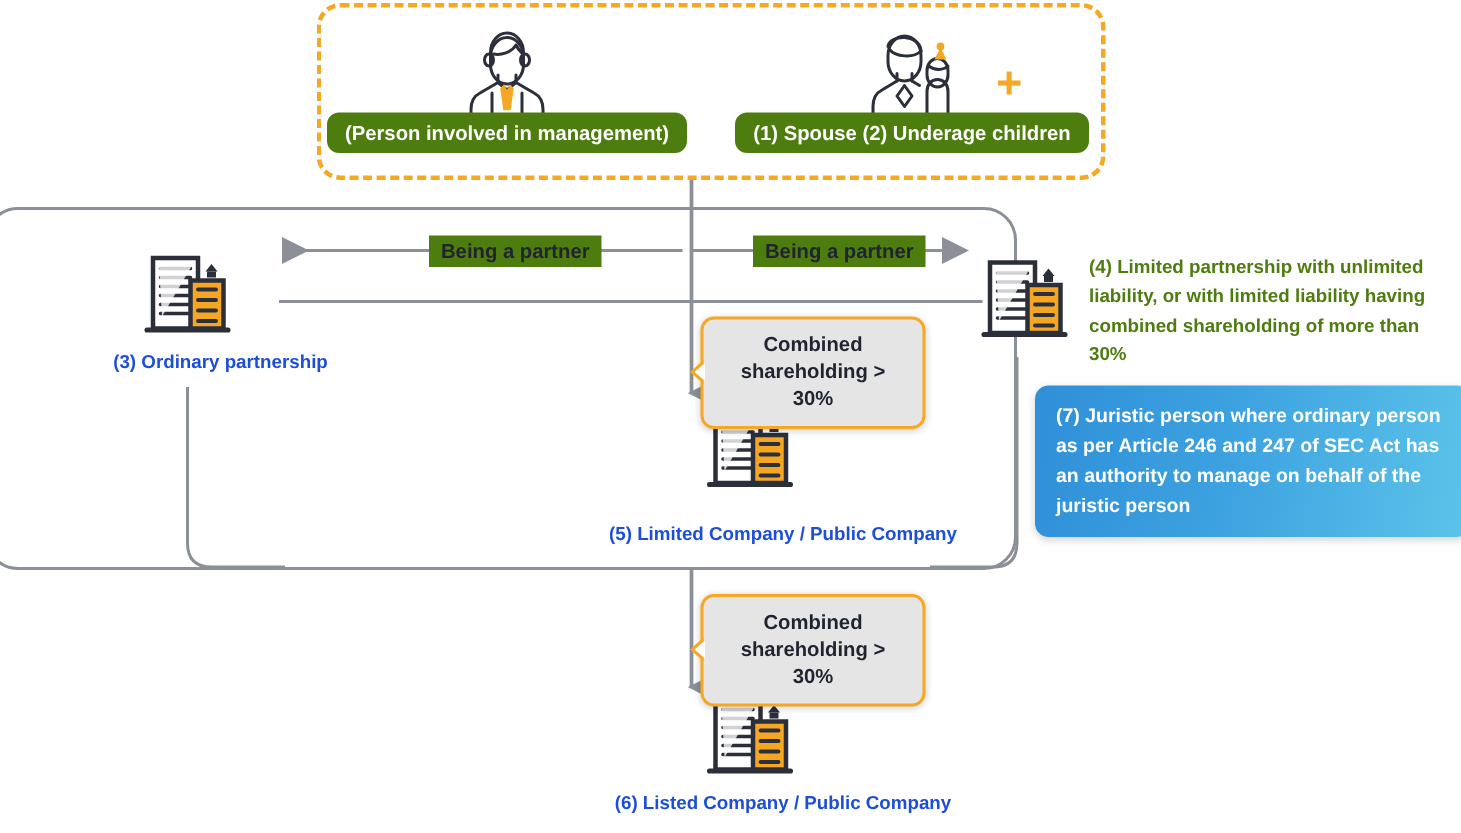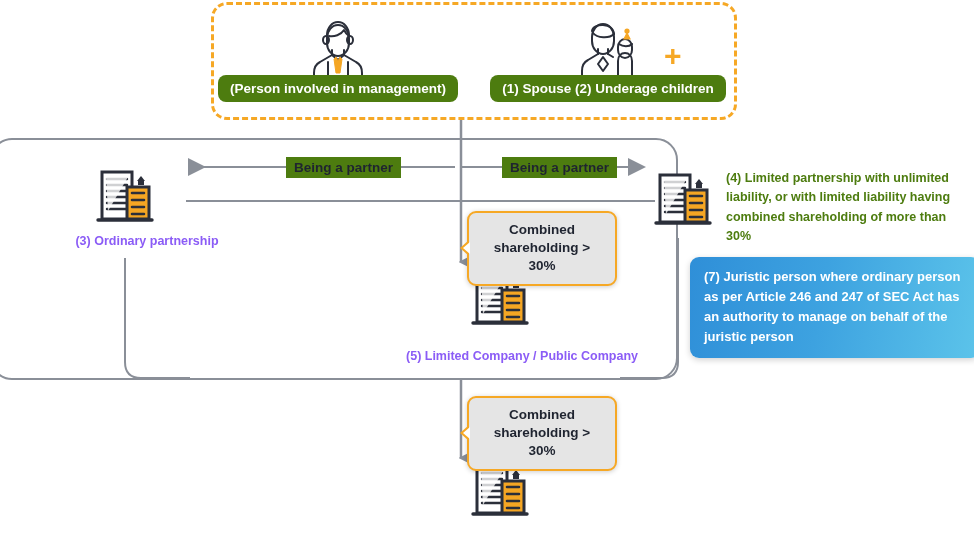--- a/index.html
+++ b/index.html
@@ -16,21 +16,21 @@
            background:#ffffff;border:3px dashed #f6a825;border-radius:16px;box-sizing:border-box;}
   .person-col{position:absolute;top:12px;display:flex;flex-direction:column;align-items:center;}
   .person-col.left{left:18px;width:212px;}
   .person-col.right{left:280px;width:228px;}
   .plus-sign{position:absolute;left:450px;top:36px;color:#f6a825;font-size:30px;font-weight:bold;line-height:1;}
   .pill{background:#4d7c0f;color:#ffffff;border-radius:8px;padding:6px 12px;
         font-size:13.5px;font-weight:bold;white-space:nowrap;margin-top:-4px;position:relative;z-index:3;}
 
   
   .node{position:absolute;display:flex;flex-direction:column;align-items:center;}
-  .node-label{margin-top:7px;font-size:12.5px;font-weight:bold;color:#8b5cf6;text-align:center;white-space:nowrap;padding-left:44px;}
+  .node-label{margin-top:7px;font-size:12.5px;font-weight:bold;color:#1d4ed8;text-align:center;white-space:nowrap;padding-left:44px;}
 
   .node-wide{position:absolute;display:flex;align-items:flex-start;}
   .node-wide .node-label-wide{font-size:12.5px;font-weight:bold;color:#4d7c0f;line-height:1.55;width:225px;margin-left:12px;margin-top:1px;}
 
   
   .callout{position:absolute;background:#e5e5e5;border:2px solid #f6a825;border-radius:9px;
            padding:8px 14px;font-size:13.5px;font-weight:bold;color:#1f2430;text-align:center;
            line-height:1.35;box-shadow:0 1px 5px rgba(0,0,0,.20);box-sizing:border-box;}
   .callout:before{content:"";position:absolute;left:-9px;top:50%;margin-top:-8px;width:0;height:0;
                   border-top:8px solid transparent;border-bottom:8px solid transparent;border-right:9px solid #f6a825;}
@@ -190,20 +190,21 @@
       </g>
       <path d="M12,12 L34,12 L14,46 z" fill="#ffffff" opacity="0.78"></path>
       <path d="M43,16 l4,-5 l4,5 z" fill="#2b2f3a"></path>
       <rect x="44" y="16" width="6" height="4" fill="#2b2f3a"></rect>
       <rect x="33" y="22" width="22" height="32" fill="#f5a623" stroke="#2b2f3a" stroke-width="3"></rect>
       <g stroke="#2b2f3a" stroke-width="2.6" stroke-linecap="round">
         <path d="M38,28 h12 M38,35 h12 M38,42 h12 M38,49 h12"></path>
       </g>
       <path d="M4,55 h54" stroke="#2b2f3a" stroke-width="3.4" stroke-linecap="round"></path>
     </svg>
+    <div class="node-label">(6) Listed Company / Public Company</div>
   </div>
 
   <div class="callout" style="left:467px;top:211px;width:150px;">
     <div>Combined</div>
     <div>shareholding &gt; 30%</div>
   </div>
 
   <div class="callout" style="left:467px;top:396px;width:150px;">
     <div>Combined</div>
     <div>shareholding &gt; 30%</div>

